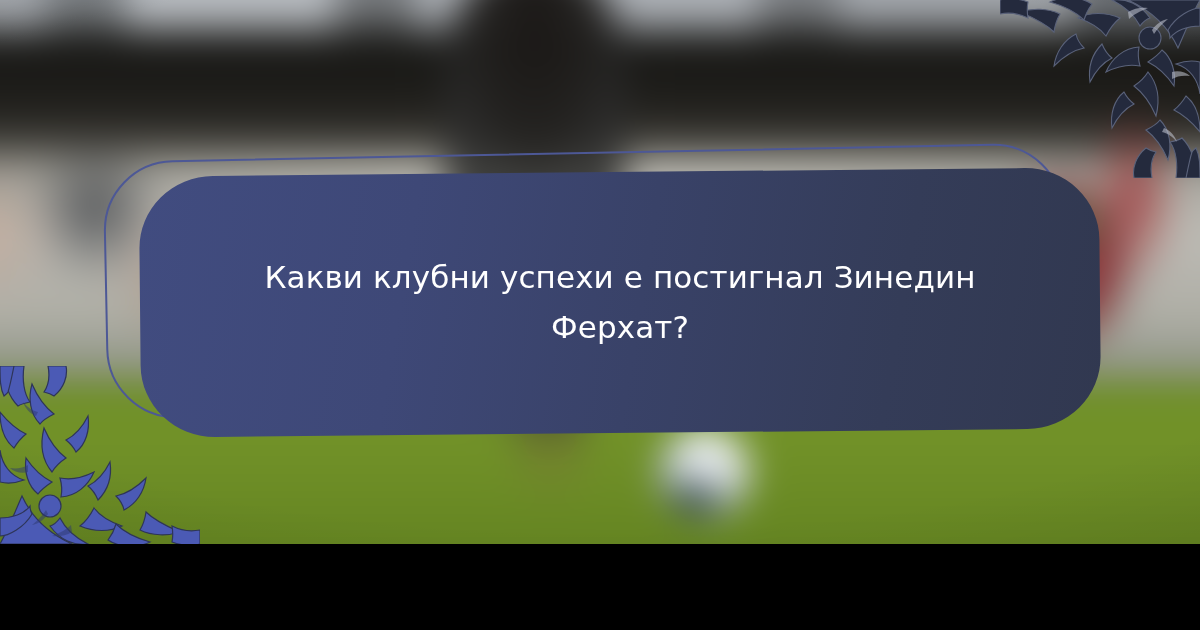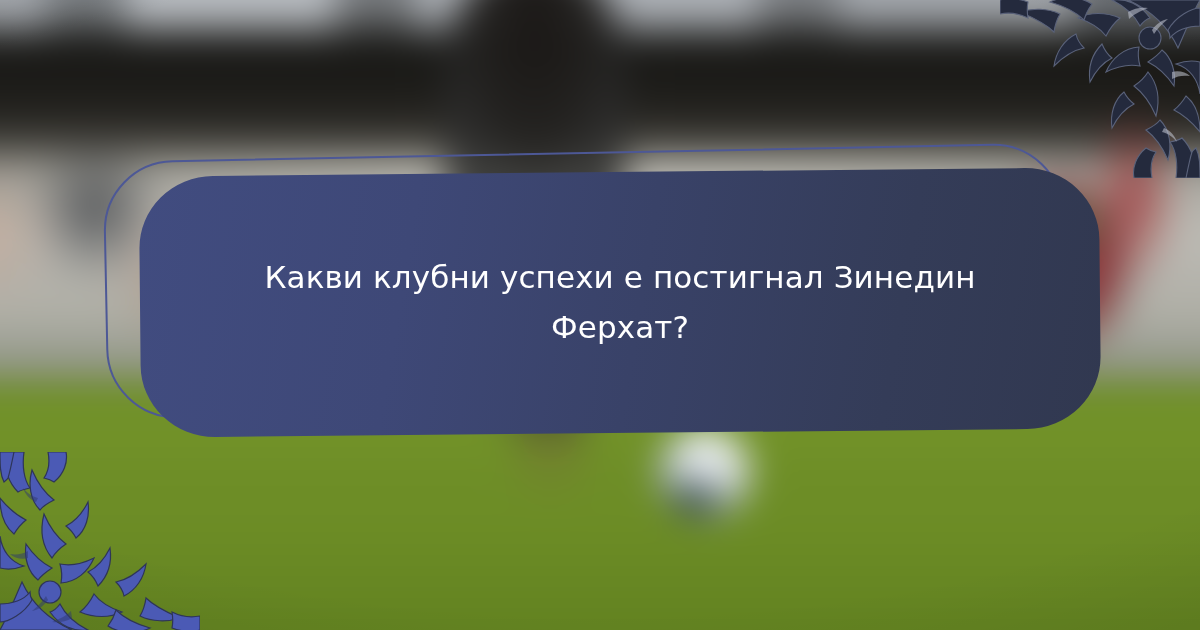--- a/index.html
+++ b/index.html
@@ -3,21 +3,21 @@
 <meta charset="utf-8">
 <style>
   html, body {
     margin: 0;
     padding: 0;
     background: #000;
   }
   #stage {
     position: relative;
     width: 1200px;
-    height: 630px;
+    height: 544px;
     overflow: hidden;
     font-family: "DejaVu Sans", "Liberation Sans", sans-serif;
   }
 
   
   .bg-photo {
     position: absolute;
     inset: -60px;
     filter: blur(18px) saturate(1.05);
   }

